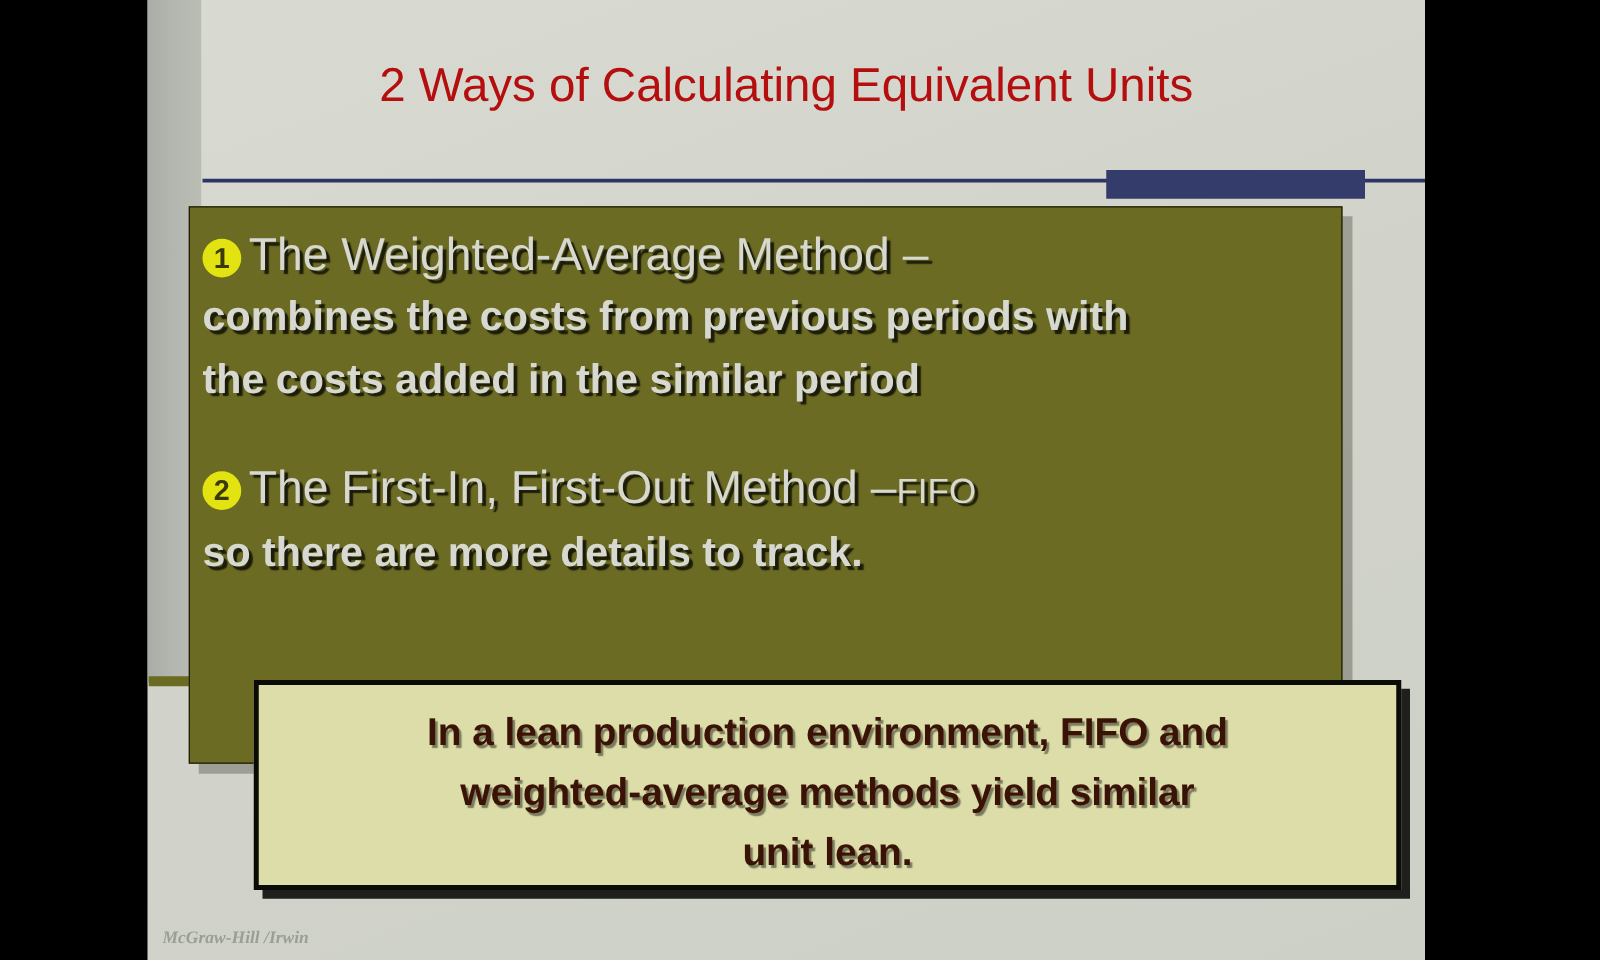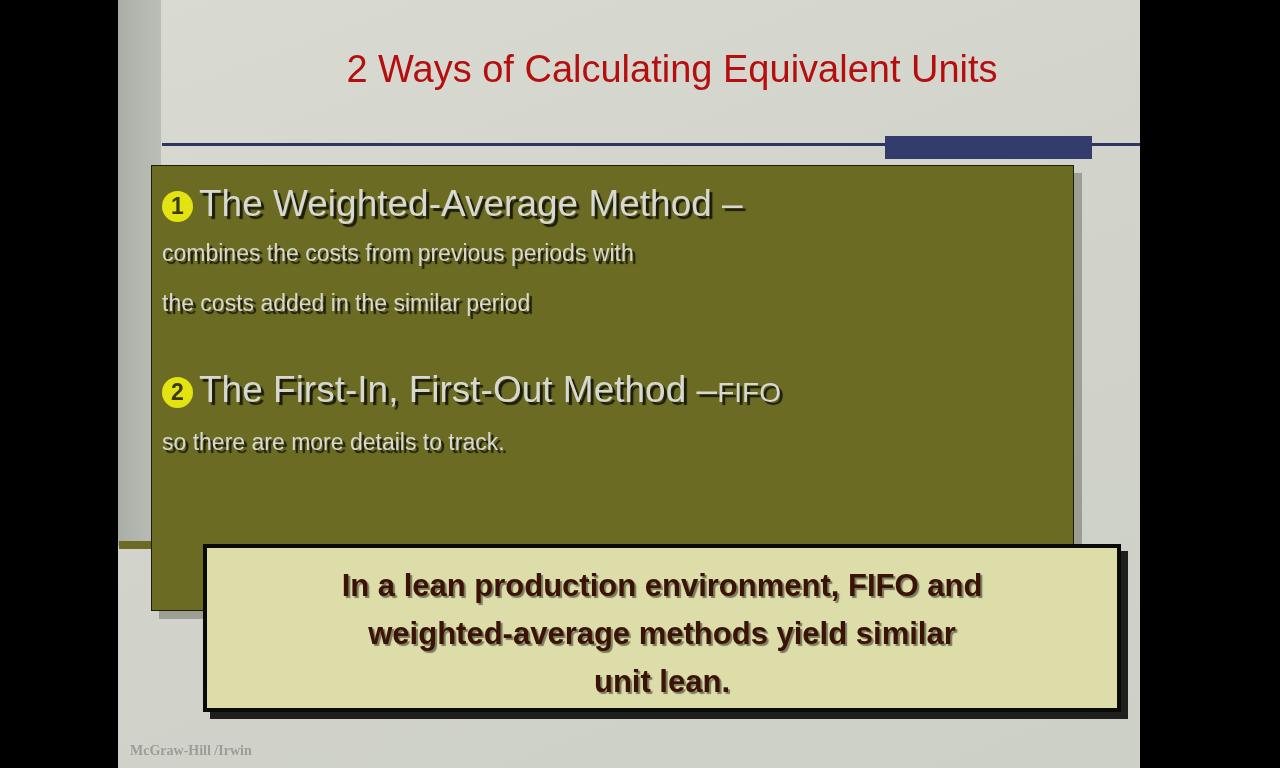--- a/index.html
+++ b/index.html
@@ -58,21 +58,20 @@
     left: 0px;
     top: 48px;
     width: 1022px;
     text-align: center;
     color: #b50e0e;
     font-size: 38px;
     font-weight: 400;
     letter-spacing: 0px;
     white-space: nowrap;
     font-family: "Liberation Sans", sans-serif;
-    margin-left: 43px;
   }
 
   
   .rule {
     position: absolute;
     left: 44px;
     top: 143px;
     width: 978px;
     height: 3px;
     background: #2c3563;
@@ -129,23 +128,23 @@
     line-height: 31px;
     text-align: center;
     text-shadow: none;
     margin-right: 6px;
   }
   .lead-line .small-cap {
     font-size: 28px;
   }
   .body-line {
     display: block;
-    font-size: 23px;
+    font-size: 33px;
     line-height: 50px;
-    font-weight: 400;
+    font-weight: 700;
     white-space: nowrap;
   }
 
   
   .callout {
     position: absolute;
     left: 85px;
     top: 544px;
     width: 918px;
     height: 168px;
@@ -167,20 +166,21 @@
     text-shadow: 2px 2px 1px rgba(0,0,0,0.45);
     margin-top: 12px;
   }
 
   
   .footer-left, .footer-right {
     position: absolute;
     bottom: 9px;
     color: #9a9e96;
     font-family: "Liberation Serif", serif;
+    font-style: italic;
     font-weight: 700;
   }
   .footer-left {
     left: 12px;
     font-size: 14px;
   }
   .footer-right {
     right: 6px;
     font-size: 13px;
     font-weight: 400;

